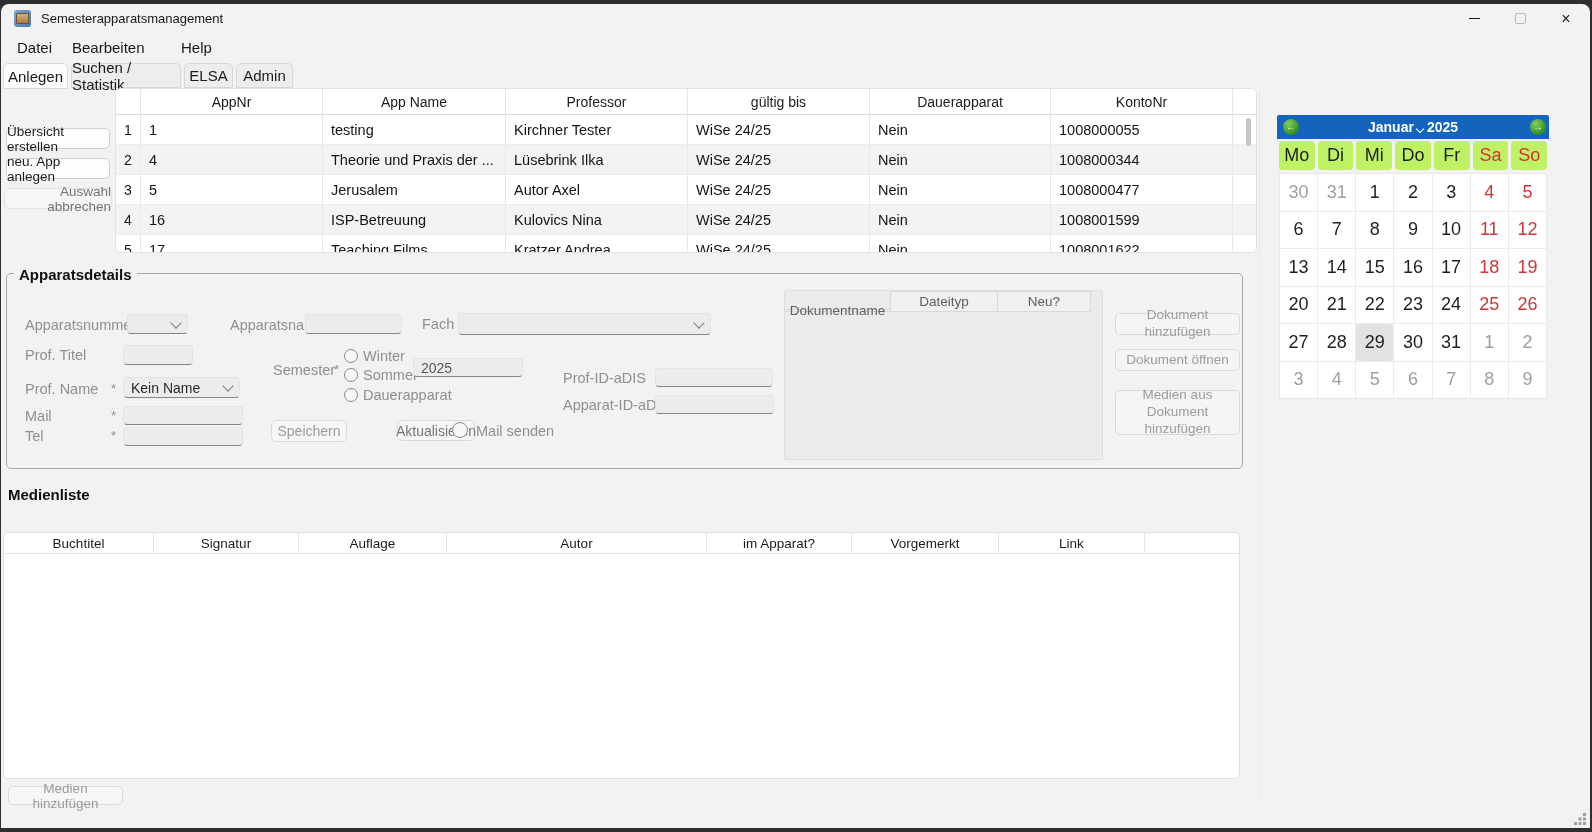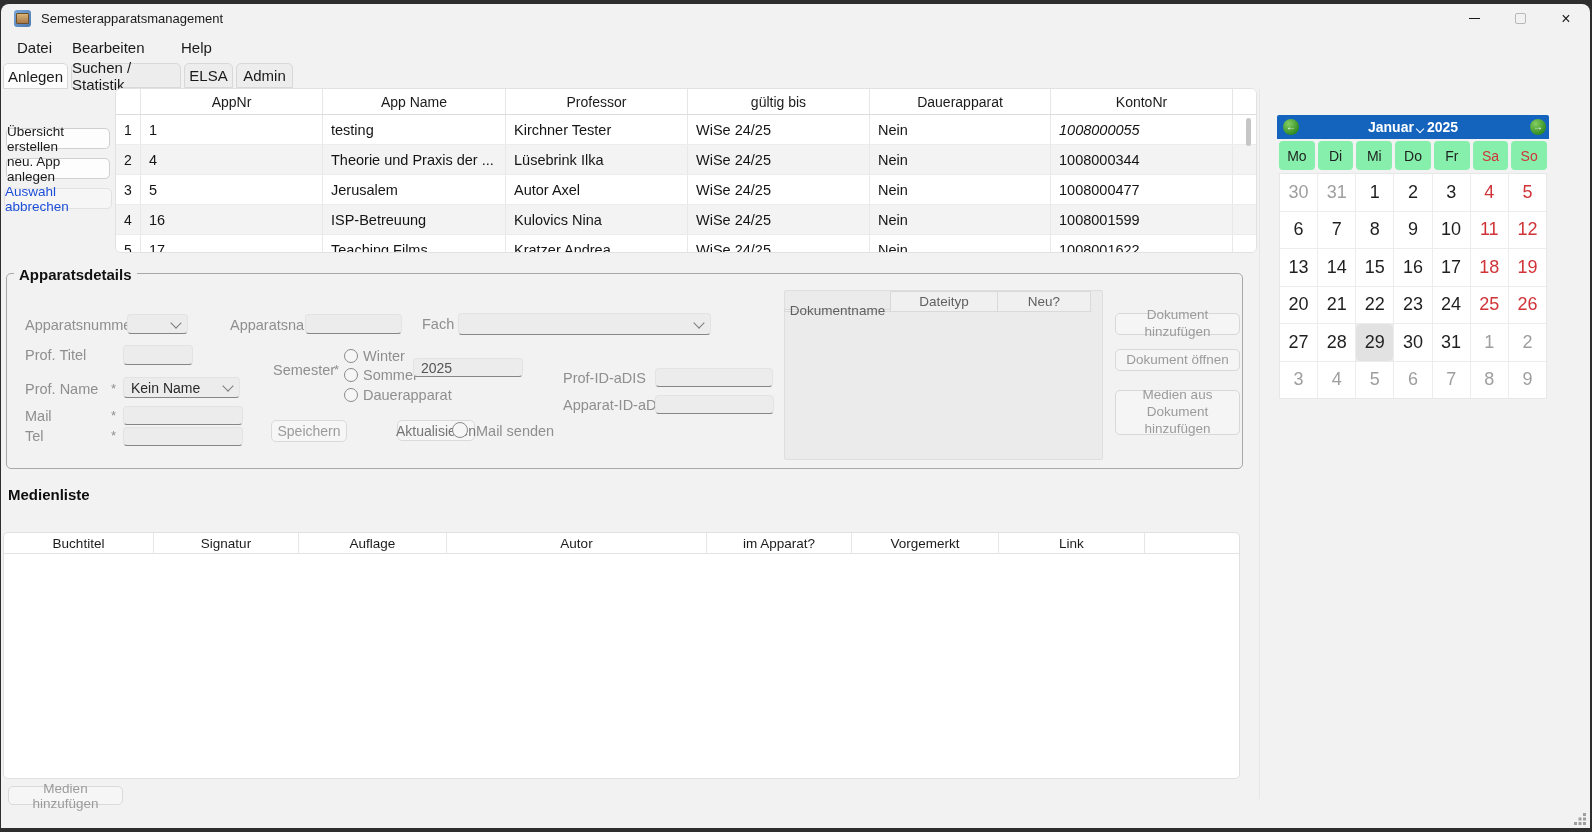--- a/index.html
+++ b/index.html
@@ -17,21 +17,21 @@
   .wc-max span{display:block;width:9px;height:9px;border:1px solid #b9b9b9;border-radius:2px;}
   .wc-close{font-size:16px;color:#1a1a1a;}
   
   .menu-item{top:36px;height:22px;display:flex;align-items:center;font-size:15px;color:#1a1a1a;padding:0 5px;}
   .tab{top:63px;height:25px;display:flex;align-items:center;justify-content:center;font-size:15px;
     background:#ededed;border:1px solid #d8d8d8;border-radius:5px 5px 0 0;box-sizing:border-box;color:#1a1a1a;}
   .tab.active{background:#fcfcfc;height:26px;z-index:3;}
   
   .sbtn{left:6px;height:21px;display:flex;align-items:center;justify-content:center;font-size:13.5px;
     background:#fdfdfd;border:1px solid #d0d0d0;border-radius:5px;box-sizing:border-box;color:#1b1b1b;}
-  .sbtn.disabled{color:#1d4ed8;background:#f6f6f6;border-color:#e1e1e1;}
+  .sbtn.disabled{color:#737373;background:#f6f6f6;border-color:#e1e1e1;text-align:right;}
   
   .apps-table{left:115px;top:88px;width:1142px;height:165px;background:#ffffff;border:1px solid #e1e1e1;
     border-radius:6px;box-sizing:border-box;overflow:hidden;}
   .apps-header{display:flex;height:25px;border-bottom:1px solid #dcdcdc;background:#ffffff;}
   .ahc{display:flex;align-items:center;justify-content:center;font-size:14px;box-sizing:border-box;
     border-right:1px solid #e6e6e6;color:#1b1b1b;}
   .arow{display:flex;height:29px;border-bottom:1px solid #ececec;background:#ffffff;}
   .arow.alt{background:#f3f3f3;}
   .acell{display:flex;align-items:center;font-size:14.5px;box-sizing:border-box;border-right:1px solid #e8e8e8;
     padding-left:8px;overflow:hidden;white-space:nowrap;color:#141414;}
@@ -69,22 +69,22 @@
   .mhc.fill{border-right:none;flex:1;}
   
   .cal-header{left:1277px;top:115px;width:272px;height:24px;background:#1464be;display:flex;align-items:center;
     justify-content:center;color:#ffffff;font-size:14px;font-weight:bold;border-radius:2px 2px 0 0;}
   .cal-nav{top:119px;width:16px;height:16px;border-radius:50%;
     background:radial-gradient(circle at 35% 30%,#84ce62 0%,#2f8a1f 75%);display:flex;align-items:center;
     justify-content:center;color:#ffffff;font-size:10px;font-weight:bold;line-height:1;}
   .cal-caret{width:5px;height:5px;border-right:1.3px solid #ffffff;border-bottom:1.3px solid #ffffff;
     transform:rotate(45deg);margin:4px 4px 0 3px;}
   .cal-days{left:1279px;top:141px;width:268px;height:29px;display:flex;gap:3px;}
-  .dn{flex:1;display:flex;align-items:center;justify-content:center;background:#86efac;border-radius:4px;
-    font-size:14px;color:#1f1f1f;}
+  .dn{flex:1;display:flex;align-items:center;justify-content:center;background:#bef264;border-radius:4px;
+    font-size:18px;color:#1f1f1f;}
   .dn.red{color:#d13438;}
   .cal-grid{left:1279px;top:173px;width:268px;height:226px;display:grid;
     grid-template-columns:repeat(7,1fr);grid-template-rows:repeat(6,1fr);gap:1px;background:#ececec;
     border:1px solid #e7e7e7;box-sizing:border-box;}
   .dc{background:#ffffff;display:flex;align-items:center;justify-content:center;font-size:18px;color:#1f1f1f;}
   .dc.mut{color:#9e9e9e;}
   .dc.red{color:#d13438;}
   .dc.sel{background:#e2e2e2;border-radius:5px;}
   
   .pane-divider{left:1259px;top:89px;width:1px;height:710px;background:#e7e7e7;}
@@ -135,21 +135,21 @@
         <div class="ahc" style="width: 182px;">KontoNr</div>
       </div>
     <div id="apps-body">
         <div class="arow">
           <div class="acell gut" style="width: 25px;">1</div>
           <div class="acell" style="width: 182px;">1</div>
           <div class="acell" style="width: 183px;">testing</div>
           <div class="acell" style="width: 182px;">Kirchner Tester</div>
           <div class="acell" style="width: 182px;">WiSe 24/25</div>
           <div class="acell" style="width: 181px;">Nein</div>
-          <div class="acell" style="width: 182px; font-style: italic;">1008000055</div>
+          <div class="acell" style="width: 182px;">1008000055</div>
         </div>
         <div class="arow alt">
           <div class="acell gut" style="width: 25px;">2</div>
           <div class="acell" style="width: 182px;">4</div>
           <div class="acell" style="width: 183px;">Theorie und Praxis der ...</div>
           <div class="acell" style="width: 182px;">Lüsebrink Ilka</div>
           <div class="acell" style="width: 182px;">WiSe 24/25</div>
           <div class="acell" style="width: 181px;">Nein</div>
           <div class="acell" style="width: 182px;">1008000344</div>
         </div>

